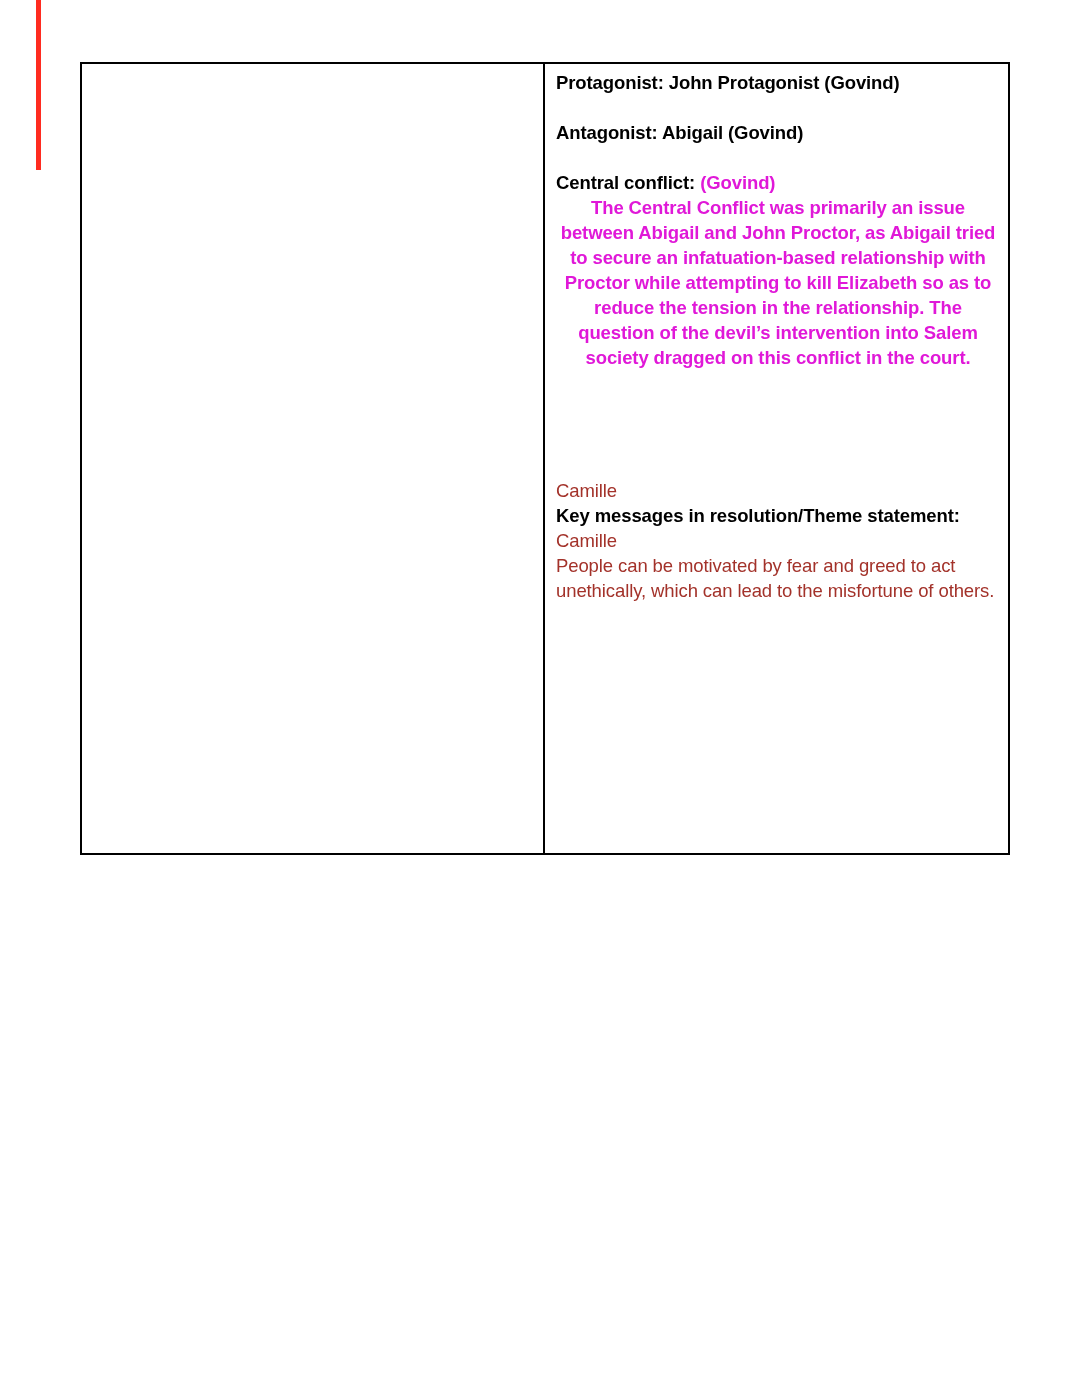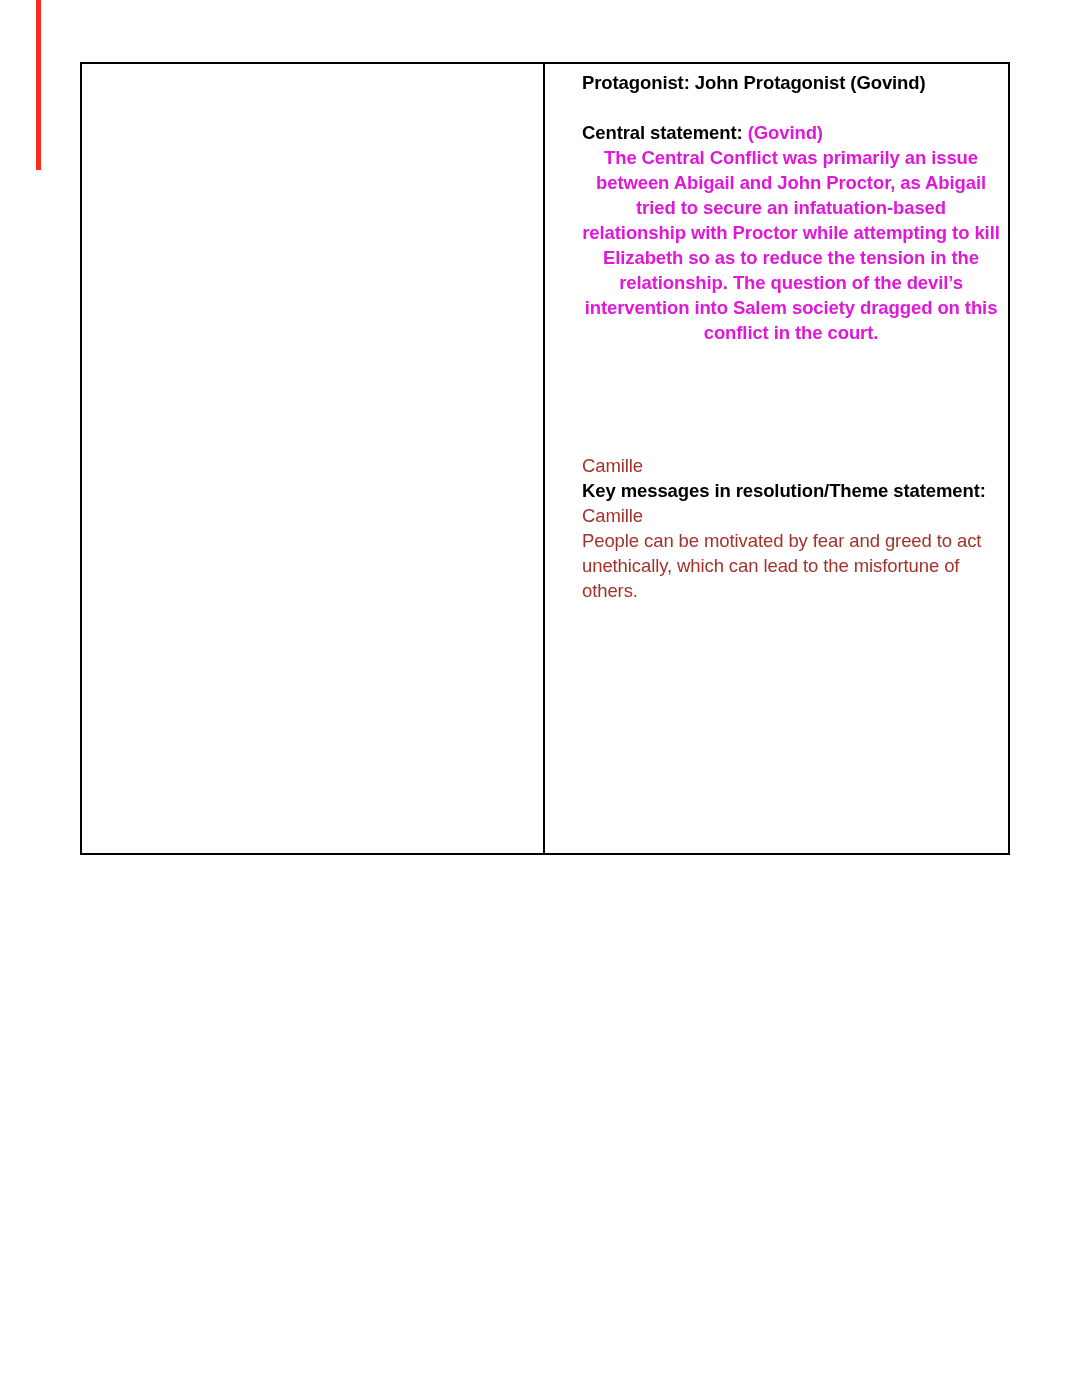--- a/index.html
+++ b/index.html
@@ -1,15 +1,15 @@
 <!DOCTYPE html>
 <html style="--magenta: #e018d8; --dark-red: #a3322a; --red-line: #ff2b20; --border: #000000;"><head>
 <meta charset="utf-8">
 <style>
-  * { margin: 0; padding: 0; box-sizing: border-box; gap: 26px; }
+  * { margin: 0; padding: 0; box-sizing: border-box; }
   html, body {
     width: 1080px;
     height: 1397px;
     background: #ffffff;
     font-family: "Liberation Sans", sans-serif;
   }
   body { position: relative; overflow: hidden; }
 
   .margin-red-line {
     position: absolute;
@@ -56,22 +56,23 @@
 <div class="margin-red-line"></div>
 
 <div class="doc-table">
 
   <div class="cell-left"></div>
 
   <div class="cell-right">
 
     <p class="bold gap">Protagonist: John Protagonist (Govind)</p>
 
+    <p class="bold gap">Antagonist: Abigail (Govind)</p>
 
-    <p><span class="bold">Central statement: </span><span class="magenta">(Govind)</span></p>
+    <p><span class="bold">Central conflict: </span><span class="magenta">(Govind)</span></p>
 
     <p class="magenta biggap">The Central Conflict was primarily an issue between Abigail and John Proctor, as Abigail tried to secure an infatuation-based relationship with Proctor while attempting to kill Elizabeth so as to reduce the tension in the relationship. The question of the devil’s intervention into Salem society dragged on this conflict in the court.</p>
 
 
     <p class="darkred">Camille</p>
 
 
     <p class="bold">Key messages in resolution/Theme statement:</p>
 
     <p class="darkred">Camille</p>

